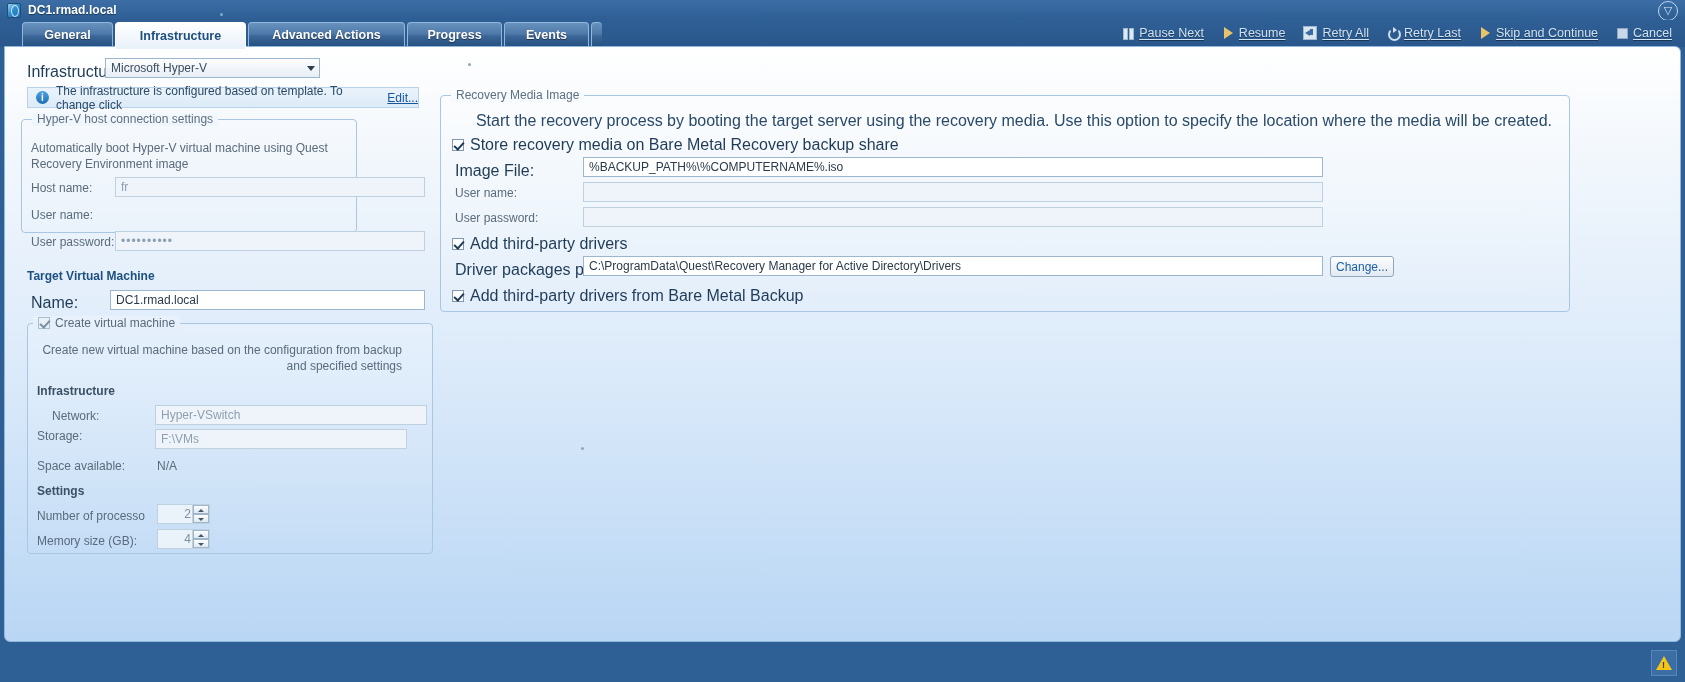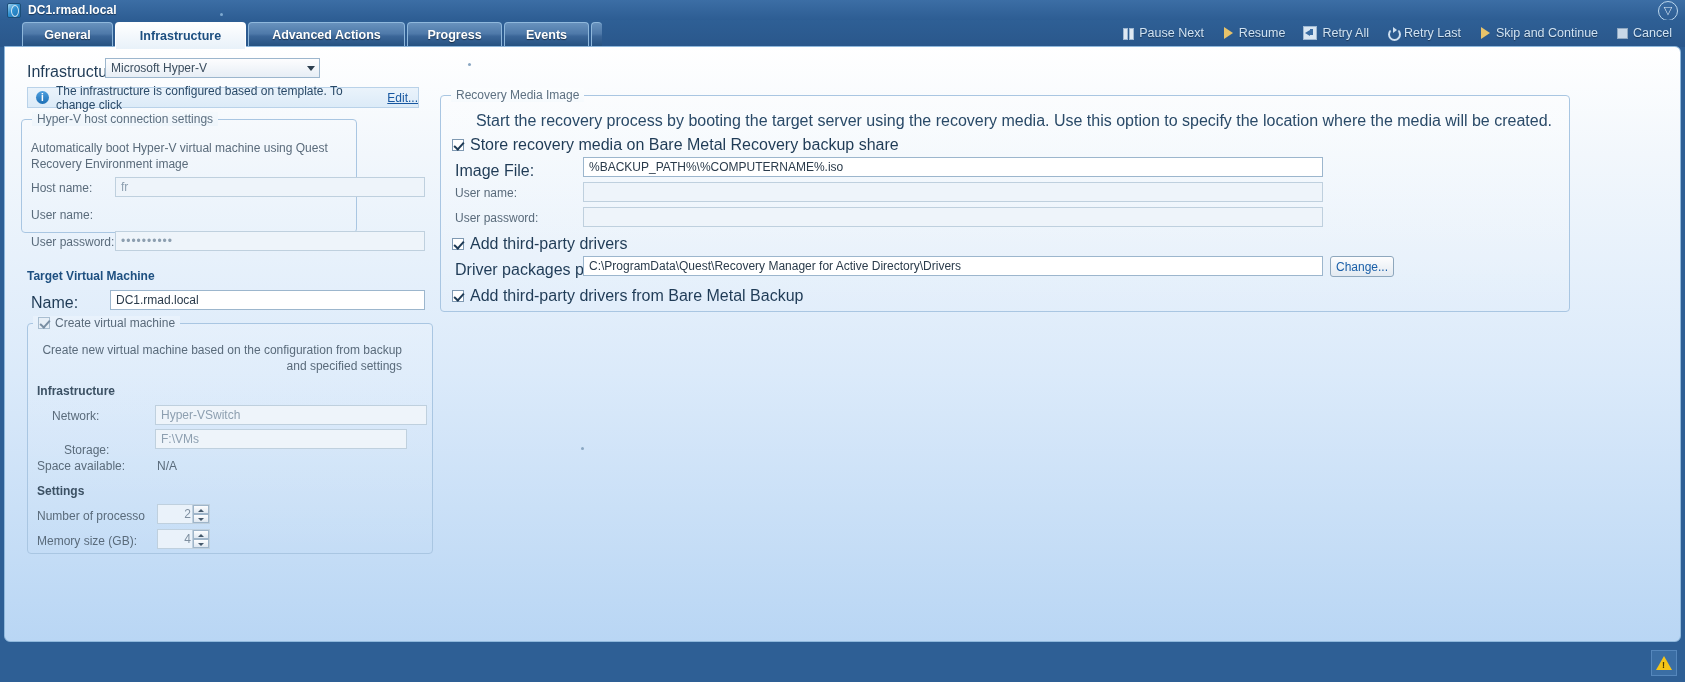--- a/index.html
+++ b/index.html
@@ -80,21 +80,21 @@
   .toolbar {
     position: absolute; right: 4px; top: 20px; height: 26px;
     display: flex; align-items: center; gap: 0px;
   }
   .tb-item {
     display: flex; align-items: center; gap: 5px;
     padding: 0 9px; height: 22px; cursor: pointer;
   }
   .tb-label {
     color: #cfe2f3; font-size: 12.5px;
-    text-underline-offset: 2px;
+    text-decoration: underline; text-underline-offset: 2px;
     text-shadow: 0 1px 1px rgba(0,0,0,.4);
     white-space: nowrap;
   }
   .ic { width: 12px; height: 12px; position: relative; flex: none; }
   .ic-pause:before, .ic-pause:after {
     content:""; position:absolute; top:1px; width:3px; height:10px;
     background:#dfe9f3; border:1px solid #9fb9d3;
   }
   .ic-pause:before { left:1px; }
   .ic-pause:after { left:7px; }
@@ -367,21 +367,21 @@
       <span class="lbl">Create virtual machine</span>
     </div>
 
     <div class="lbl" style="position:absolute; left:32px; top:295px; width:365px; line-height:16px;text-align:right;">Create new virtual machine based on the configuration from backup and specified settings</div>
 
     <div class="sect-head" style="position:absolute; left:32px; top:337px; color:#3c5164;">Infrastructure</div>
 
     <div class="lbl" style="position:absolute; left:32px; top:362px;margin-left:15px;">Network:</div>
     <input class="tb ro" style="position: absolute; left: 150px; top: 358px; width: 272px;" value="Hyper-VSwitch">
 
-    <div class="lbl" style="position:absolute; left:32px; top:396px;margin-left:27px;">Storage:</div>
+    <div class="lbl" style="position:absolute; left:32px; top:382px;">Storage:</div>
     <input class="tb ro" style="position: absolute; left: 150px; top: 382px; width: 252px;" value="F:\VMs">
 
     <div class="lbl" style="position:absolute; left:32px; top:412px;">Space available:</div>
     <div class="lbl" style="position:absolute; left:152px; top:412px;">N/A</div>
 
     <div class="sect-head" style="position:absolute; left:32px; top:437px; color:#3c5164;">Settings</div>
 
     <div class="lbl" style="position:absolute; left:32px; top:462px;">Number of processo</div>
     <div class="spin" style="left:152px; top:457px; width:53px;">
       <span class="val">2</span>

